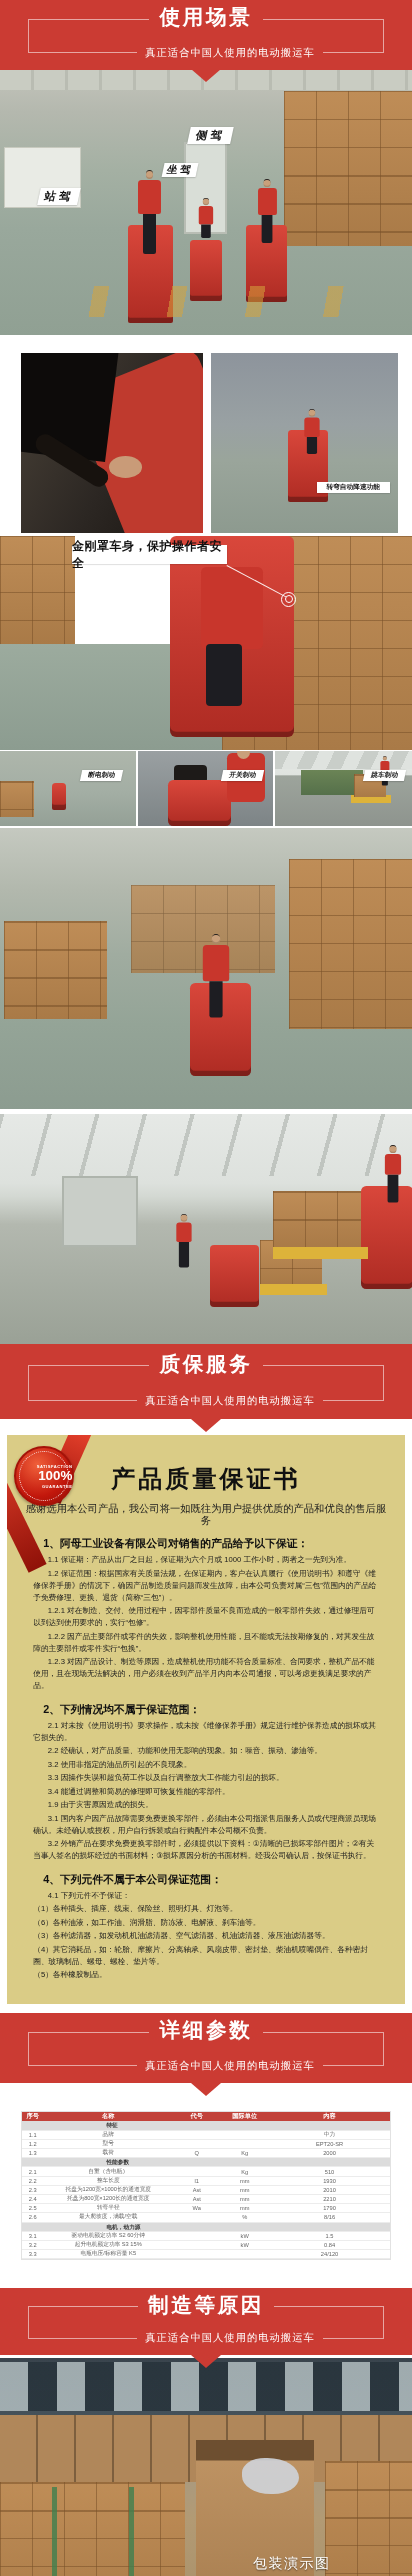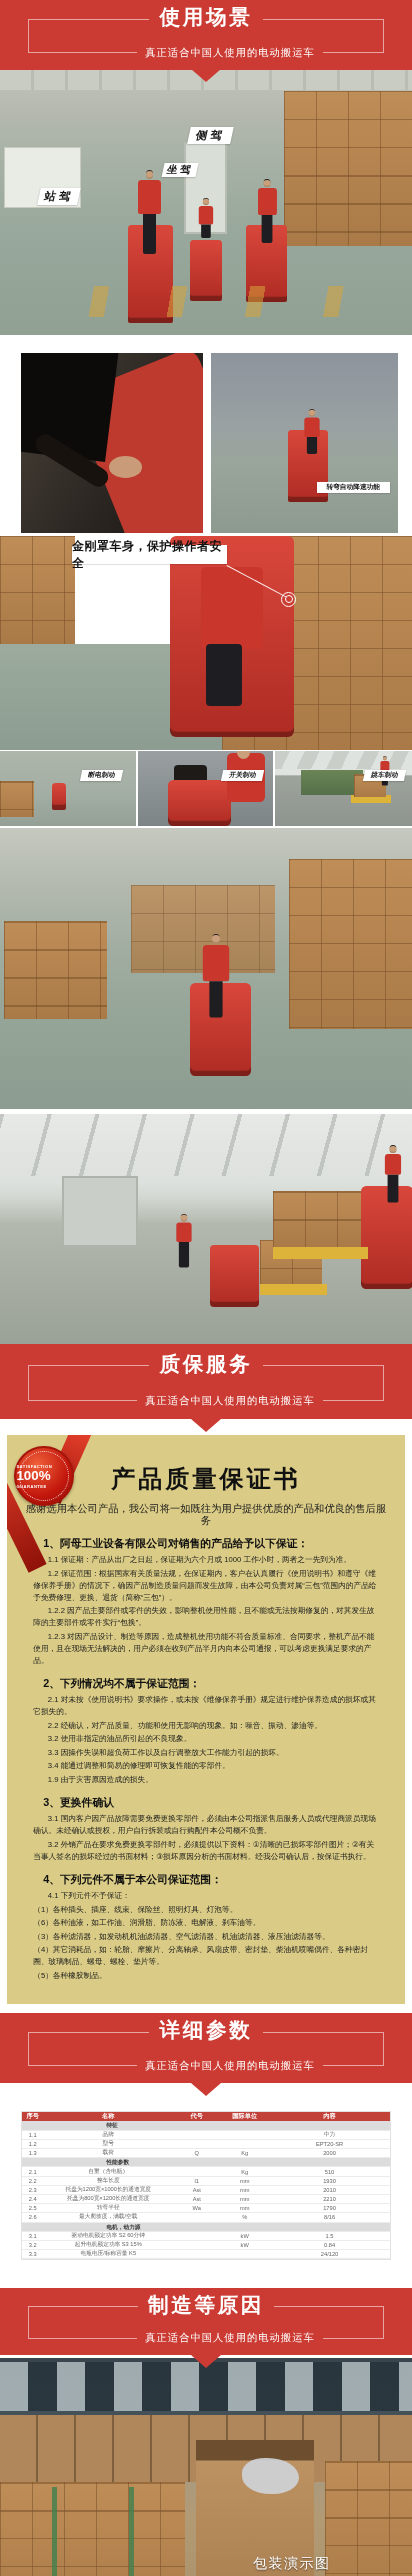--- a/index.html
+++ b/index.html
@@ -32,21 +32,21 @@
   .gap{background:#fff;}
   
   .cert{position:relative;margin:0 7.2px;background:#dacc86;overflow:hidden;color:#1c1c1c;}
   .cert h1{margin:28px 0 0;text-align:center;font-size:24px;letter-spacing:3.1px;color:#111;}
   .cert .intro{text-align:center;font-weight:normal;font-size:10.3px;margin:8.2px 15.5px 3.1px;}
   .cert h2{font-size:10.8px;margin:10.3px 0 3.1px;padding-left:36px;color:#101010;}
   .cert p{font-size:7.7px;line-height:12px;margin:1.5px 26px 1.5px 26px;text-indent:1.9em;}
   .cert p.p0{text-indent:0;}
   .badge{position:absolute;left:7.2px;top:11.3px;width:56px;height:56px;border-radius:50%;
     background:radial-gradient(circle at 38% 30%,#f0603a,#c2170c 60%,#8f0d06);
-    border:2.1px solid #a51309;z-index:3;display:flex;flex-direction:column;align-items:flex-start;justify-content:center;color:#fff;
+    border:2.1px solid #a51309;z-index:3;display:flex;flex-direction:column;align-items:flex-end;justify-content:center;color:#fff;
     box-shadow:0 1.5px 3.1px rgba(0,0,0,.35);}
   .badge:after{content:"";position:absolute;inset:3.1px;border:1px dotted rgba(255,255,255,.85);border-radius:50%;}
   .badge .b1,.badge .b3{font-size:4.1px;letter-spacing:0.5px;font-weight:bold;}
   .badge .b2{font-size:13.4px;font-weight:bold;line-height:1.1;}
   .ribbon1{position:absolute;left:49px;top:-9.3px;width:20.6px;height:77px;background:linear-gradient(#e5412c,#9c130a);transform:rotate(24deg);z-index:2;}
   .ribbon2{position:absolute;left:-3.1px;top:31px;width:19.6px;height:108px;background:linear-gradient(#d83a27,#8f1108);transform:rotate(-26deg);z-index:1;}
   
   .ptable{margin:0 20.6px 0 20.6px;border:0.5px solid #e2e2e2;font-size:5.7px;color:#666;}
   .tr{display:grid;grid-template-columns:6% 35% 13% 13% 33%;align-items:center;height:8.2px;border-bottom:0.5px solid #ececec;background:#fff;}
   .tr div{text-align:center;overflow:hidden;white-space:nowrap;}
@@ -226,32 +226,32 @@
     <div class="b1">SATISFACTION</div>
     <div class="b2">100%</div>
     <div class="b3">GUARANTEE</div>
   </div>
   <h1>产品质量保证书</h1>
   <p class="intro p0">感谢选用本公司产品，我公司将一如既往为用户提供优质的产品和优良的售后服务</p>
 
   <h2>1、阿母工业设备有限公司对销售的产品给予以下保证：</h2>
   <p>1.1 保证期：产品从出厂之日起，保证期为六个月或 1000 工作小时，两者之一先到为准。</p>
   <p>1.2 保证范围：根据国家有关质量法规，在保证期内，客户在认真履行《使用说明书》和遵守《维修保养手册》的情况下，确因产品制造质量问题而发生故障，由本公司负责对属“三包”范围内的产品给予免费修理、更换、退货（简称“三包”）。</p>
+  <p>1.2.1 对在制造、交付、使用过程中，因零部件质量不良而造成的一般零部件失效，通过修理后可以到达到使用要求的，实行“包修”。</p>
   <p>1.2.2 因产品主要部件或零件的失效，影响整机使用性能，且不能或无法按期修复的，对其发生故障的主要部件或零件实行“包换”。</p>
   <p>1.2.3 对因产品设计、制造等原因，造成整机使用功能不符合质量标准、合同要求，整机产品不能使用，且在现场无法解决的，用户必须在收到产品半月内向本公司通报，可以考虑更换满足要求的产品。</p>
 
   <h2>2、下列情况均不属于保证范围：</h2>
   <p>2.1 对未按《使用说明书》要求操作，或未按《维修保养手册》规定进行维护保养造成的损坏或其它损失的。</p>
   <p>2.2 经确认，对产品质量、功能和使用无影响的现象。如：噪音、振动、渗油等。</p>
   <p>3.2 使用非指定的油品所引起的不良现象。</p>
   <p>3.3 因操作失误和超负荷工作以及自行调整放大工作能力引起的损坏。</p>
   <p>3.4 能通过调整和简易的修理即可恢复性能的零部件。</p>
   <p>1.9 由于灾害原因造成的损失。</p>
 
-  <h2>3、更换件确认</h2>
   <p>3.1 国内客户因产品故障需要免费更换零部件，必须由本公司指派售后服务人员或代理商派员现场确认。未经确认或授权，用户自行拆装或自行购配件本公司概不负责。</p>
   <p>3.2 外销产品在要求免费更换零部件时，必须提供以下资料：①清晰的已损坏零部件图片；②有关当事人签名的损坏经过的书面材料；③损坏原因分析的书面材料。经我公司确认后，按保证书执行。</p>
 
   <h2>4、下列元件不属于本公司保证范围：</h2>
   <p>4.1 下列元件不予保证：</p>
   <p class="p0">（1）各种插头、插座、线束、保险丝、照明灯具、灯泡等。</p>
   <p class="p0">（6）各种油液，如工作油、润滑脂、防冻液、电解液、刹车油等。</p>
   <p class="p0">（3）各种滤清器，如发动机机油滤清器、空气滤清器、机油滤清器、液压油滤清器等。</p>
   <p class="p0">（4）其它消耗品，如：轮胎、摩擦片、分离轴承、风扇皮带、密封垫、柴油机喷嘴偶件、各种密封圈、玻璃制品、螺母、螺栓、垫片等。</p>
   <p class="p0">（5）各种橡胶制品。</p>

